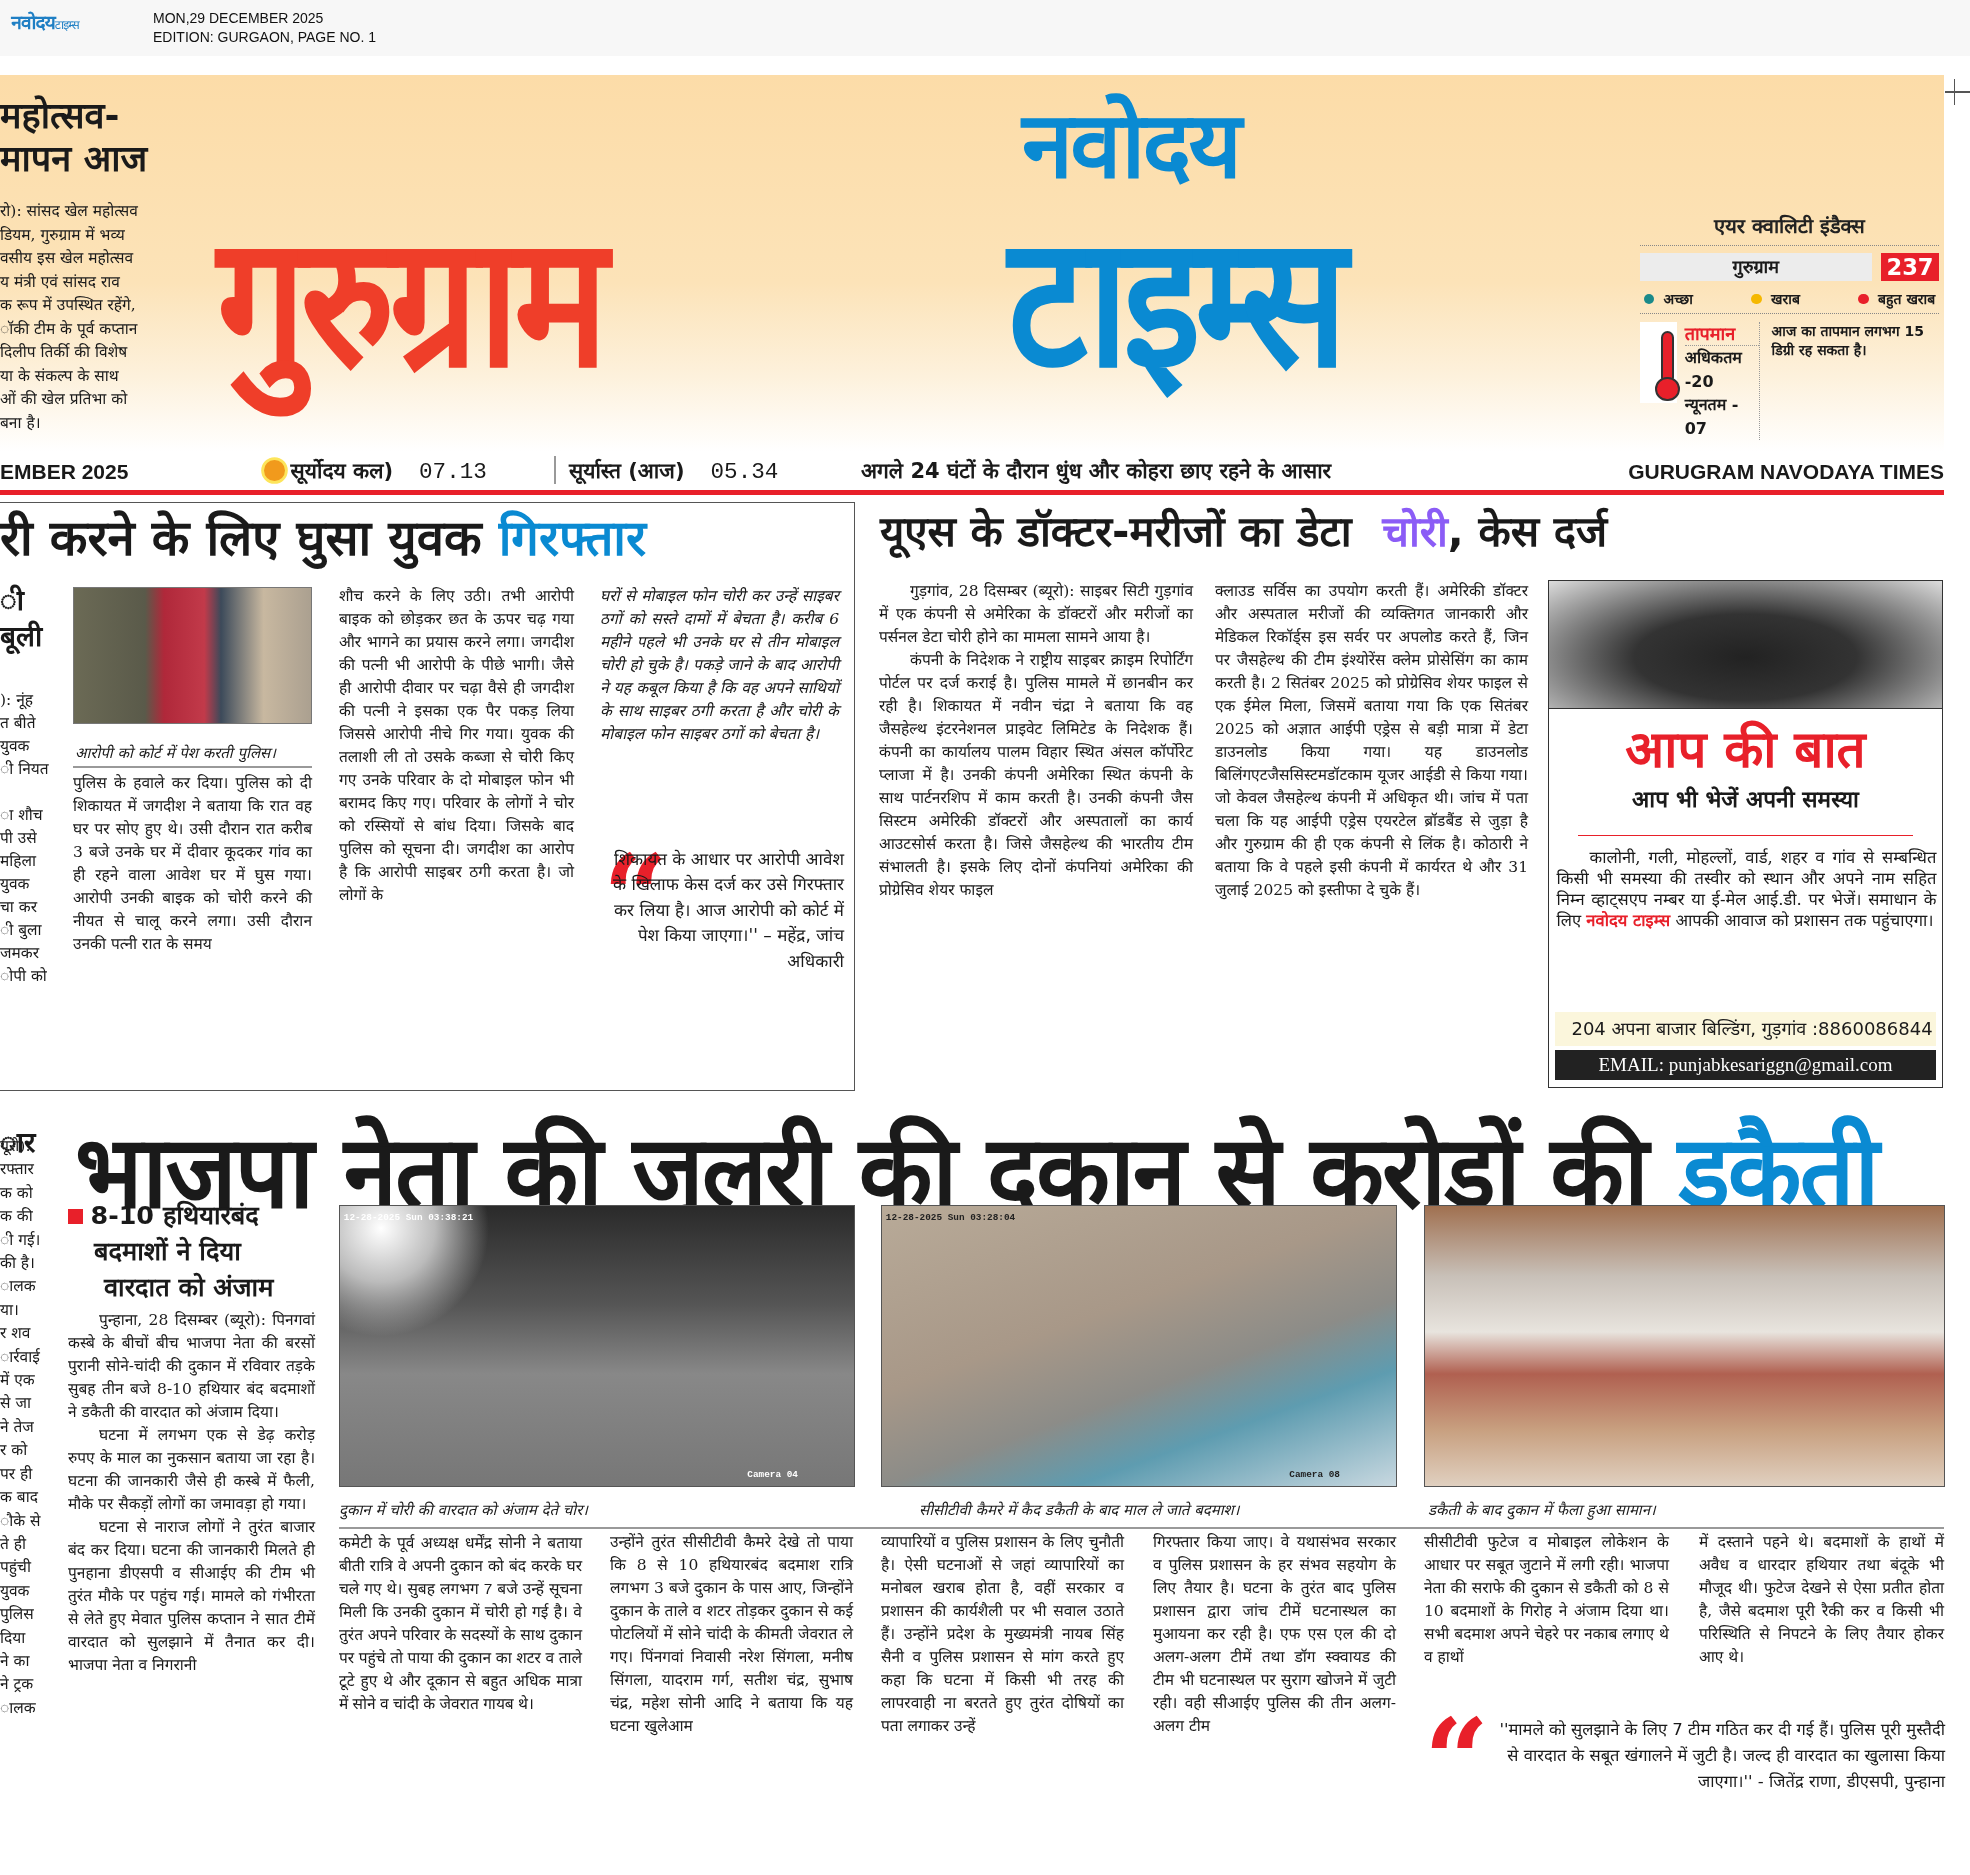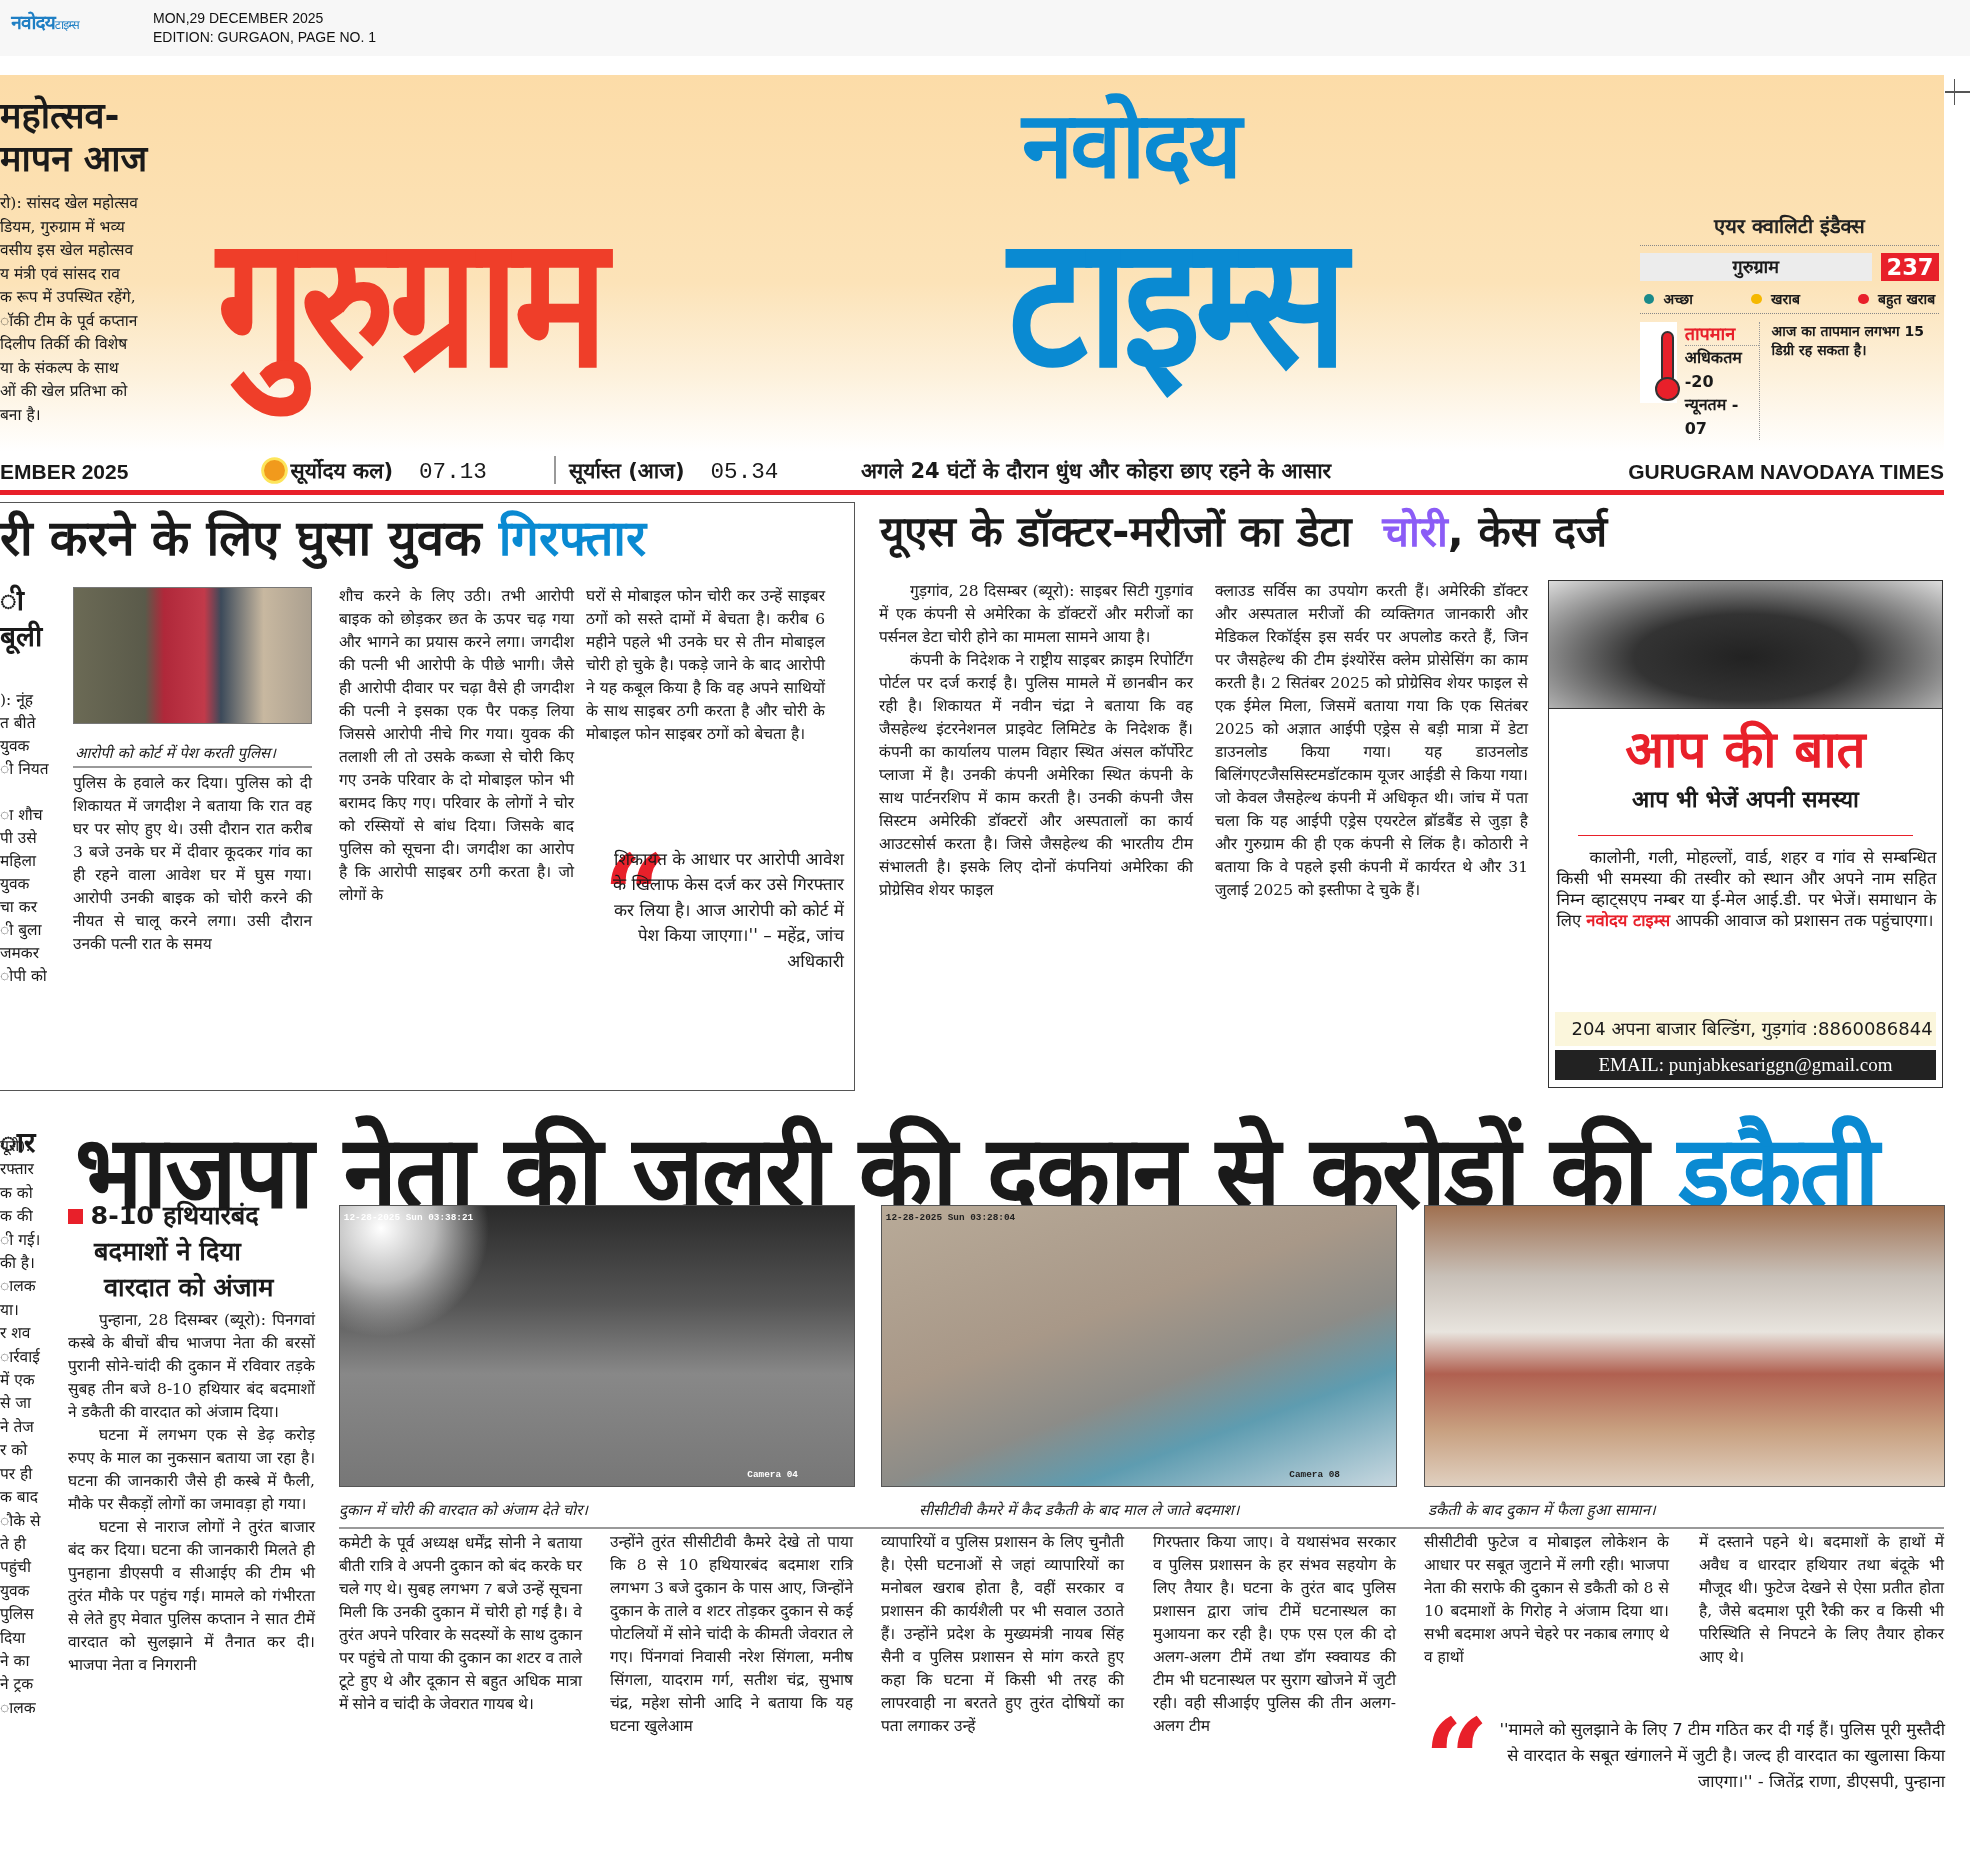--- a/index.html
+++ b/index.html
@@ -15,21 +15,21 @@
   
   .page { position: absolute; left: 0; top: 75px; width: 1944px; height: 1800px; }
   .masthead { position: absolute; left: 0; top: 0; width: 1944px; height: 377px;
     background: linear-gradient(#fcdca8 0%, #fce3b8 55%, #fdf1dc 80%, #ffffff 100%); }
   .crosshair { position: absolute; left: 1945px; top: 79px; width: 26px; height: 26px; }
   .crosshair:before { content: ""; position: absolute; left: 0; top: 12.2px; width: 26px; height: 1.9px; background: #555; }
   .crosshair:after { content: ""; position: absolute; left: 8.5px; top: 0; width: 1.9px; height: 26px; background: #555; }
 
   .left-teaser { position: absolute; left: 0; top: 19px; width: 188px; }
   .left-teaser h2 { font-size: 36px; line-height: 43px; font-weight: bold; color: #1a1a1a; white-space: nowrap; }
-  .left-teaser p { font-family: "DejaVu Serif", serif; font-size: 15.5px; line-height: 23.5px; margin-top: 12px; white-space: nowrap; }
+  .left-teaser p { font-family: "DejaVu Serif", serif; font-size: 15.5px; line-height: 23.5px; margin-top: 20px; white-space: nowrap; }
 
   .logo-red { position: absolute; left: 217px; top: 130px; font-size: 158px; font-weight: bold; color: #ef3e29; letter-spacing: -5.6px; line-height: 169px; transform: scaleY(1.15); transform-origin: top left; }
   .logo-blue-top { position: absolute; left: 1022px; top: 19px; font-size: 92px; font-weight: bold; color: #0a8ad2; line-height: 104px; letter-spacing: -2.8px; }
   .logo-blue { position: absolute; left: 1008px; top: 130px; font-size: 158px; font-weight: bold; color: #0a8ad2; letter-spacing: -5.6px; line-height: 169px; transform: scaleY(1.15); transform-origin: top left; }
 
   .aqi { position: absolute; left: 1640px; top: 137px; width: 299px; }
   .aqi .title { text-align: center; font-size: 20px; font-weight: bold; color: #222; padding-bottom: 5.6px; border-bottom: 1.9px dotted #888; }
   .aqi .row { display: flex; align-items: center; margin-top: 7.5px; }
   .aqi .city { flex: 1; background: #ececec; text-align: center; font-size: 18px; font-weight: bold; height: 28px; line-height: 28px; margin-right: 9.4px; }
   .aqi .val { width: 58px; height: 28px; background: #e8202a; color: #fff; font-weight: bold; font-size: 22.6px; text-align: center; line-height: 28px; }
@@ -188,21 +188,21 @@
       <div>चा कर</div>
       <div>ी बुला</div>
       <div>जमकर</div>
       <div>ोपी को</div>
   </div>
   <div class="photo1" style="top:512px;"></div>
   <div class="caption" style="left:75px; top:667px;">आरोपी को कोर्ट में पेश करती पुलिस।</div>
   <div class="capline" style="left:73px; top:691px; width:239px;"></div>
   <div class="col" style="left:73px; top:697px; width:239px;">पुलिस के हवाले कर दिया। पुलिस को दी शिकायत में जगदीश ने बताया कि रात वह घर पर सोए हुए थे। उसी दौरान रात करीब 3 बजे उनके घर में दीवार कूदकर गांव का ही रहने वाला आवेश घर में घुस गया। आरोपी उनकी बाइक को चोरी करने की नीयत से चालू करने लगा। उसी दौरान उनकी पत्नी रात के समय</div>
   <div class="col" style="left:339px; top:510px; width:235px;">शौच करने के लिए उठी। तभी आरोपी बाइक को छोड़कर छत के ऊपर चढ़ गया और भागने का प्रयास करने लगा। जगदीश की पत्नी भी आरोपी के पीछे भागी। जैसे ही आरोपी दीवार पर चढ़ा वैसे ही जगदीश की पत्नी ने इसका एक पैर पकड़ लिया जिससे आरोपी नीचे गिर गया। युवक की तलाशी ली तो उसके कब्जा से चोरी किए गए उनके परिवार के दो मोबाइल फोन भी बरामद किए गए। परिवार के लोगों ने चोर को रस्सियों से बांध दिया। जिसके बाद पुलिस को सूचना दी। जगदीश का आरोप है कि आरोपी साइबर ठगी करता है। जो लोगों के</div>
-  <div class="col" style="left:586px; top:510px; width:239px;">घरों से मोबाइल फोन चोरी कर उन्हें साइबर ठगों को सस्ते दामों में बेचता है। करीब 6 महीने पहले भी उनके घर से तीन मोबाइल चोरी हो चुके है। पकड़े जाने के बाद आरोपी ने यह कबूल किया है कि वह अपने साथियों के साथ साइबर ठगी करता है और चोरी के मोबाइल फोन साइबर ठगों को बेचता है।</div>
+  <div class="col" style="left:600px; top:510px; width:239px;font-style:italic;">घरों से मोबाइल फोन चोरी कर उन्हें साइबर ठगों को सस्ते दामों में बेचता है। करीब 6 महीने पहले भी उनके घर से तीन मोबाइल चोरी हो चुके है। पकड़े जाने के बाद आरोपी ने यह कबूल किया है कि वह अपने साथियों के साथ साइबर ठगी करता है और चोरी के मोबाइल फोन साइबर ठगों को बेचता है।</div>
   <div class="quote-mark" style="left:603px; top:774px;">“</div>
   <div class="quote" style="left:612px; top:772px; width:232px;">शिकायत के आधार पर आरोपी आवेश के खिलाफ केस दर्ज कर उसे गिरफ्तार कर लिया है। आज आरोपी को कोर्ट में पेश किया जाएगा।'' – महेंद्र, जांच अधिकारी</div>
 
   <div class="s2-head" style="top:429px;">
     <span>यूएस के डॉक्टर-मरीजों का डेटा</span> <span class="blue">चोरी</span><span>, केस दर्ज</span>
   </div>
   <div class="col" style="left:879px; top:505px; width:314px;">
     <p class="ind">गुड़गांव, 28 दिसम्बर (ब्यूरो): साइबर सिटी गुड़गांव में एक कंपनी से अमेरिका के डॉक्टरों और मरीजों का पर्सनल डेटा चोरी होने का मामला सामने आया है।</p>
     <p class="ind">कंपनी के निदेशक ने राष्ट्रीय साइबर क्राइम रिपोर्टिंग पोर्टल पर दर्ज कराई है। पुलिस मामले में छानबीन कर रही है। शिकायत में नवीन चंद्रा ने बताया कि वह जैसहेल्थ इंटरनेशनल प्राइवेट लिमिटेड के निदेशक हैं। कंपनी का कार्यालय पालम विहार स्थित अंसल कॉर्पोरेट प्लाजा में है। उनकी कंपनी अमेरिका स्थित कंपनी के साथ पार्टनरशिप में काम करती है। उनकी कंपनी जैस सिस्टम अमेरिकी डॉक्टरों और अस्पतालों का कार्य आउटसोर्स करता है। जिसे जैसहेल्थ की भारतीय टीम संभालती है। इसके लिए दोनों कंपनियां अमेरिका की प्रोग्रेसिव शेयर फाइल</p>
   </div>

